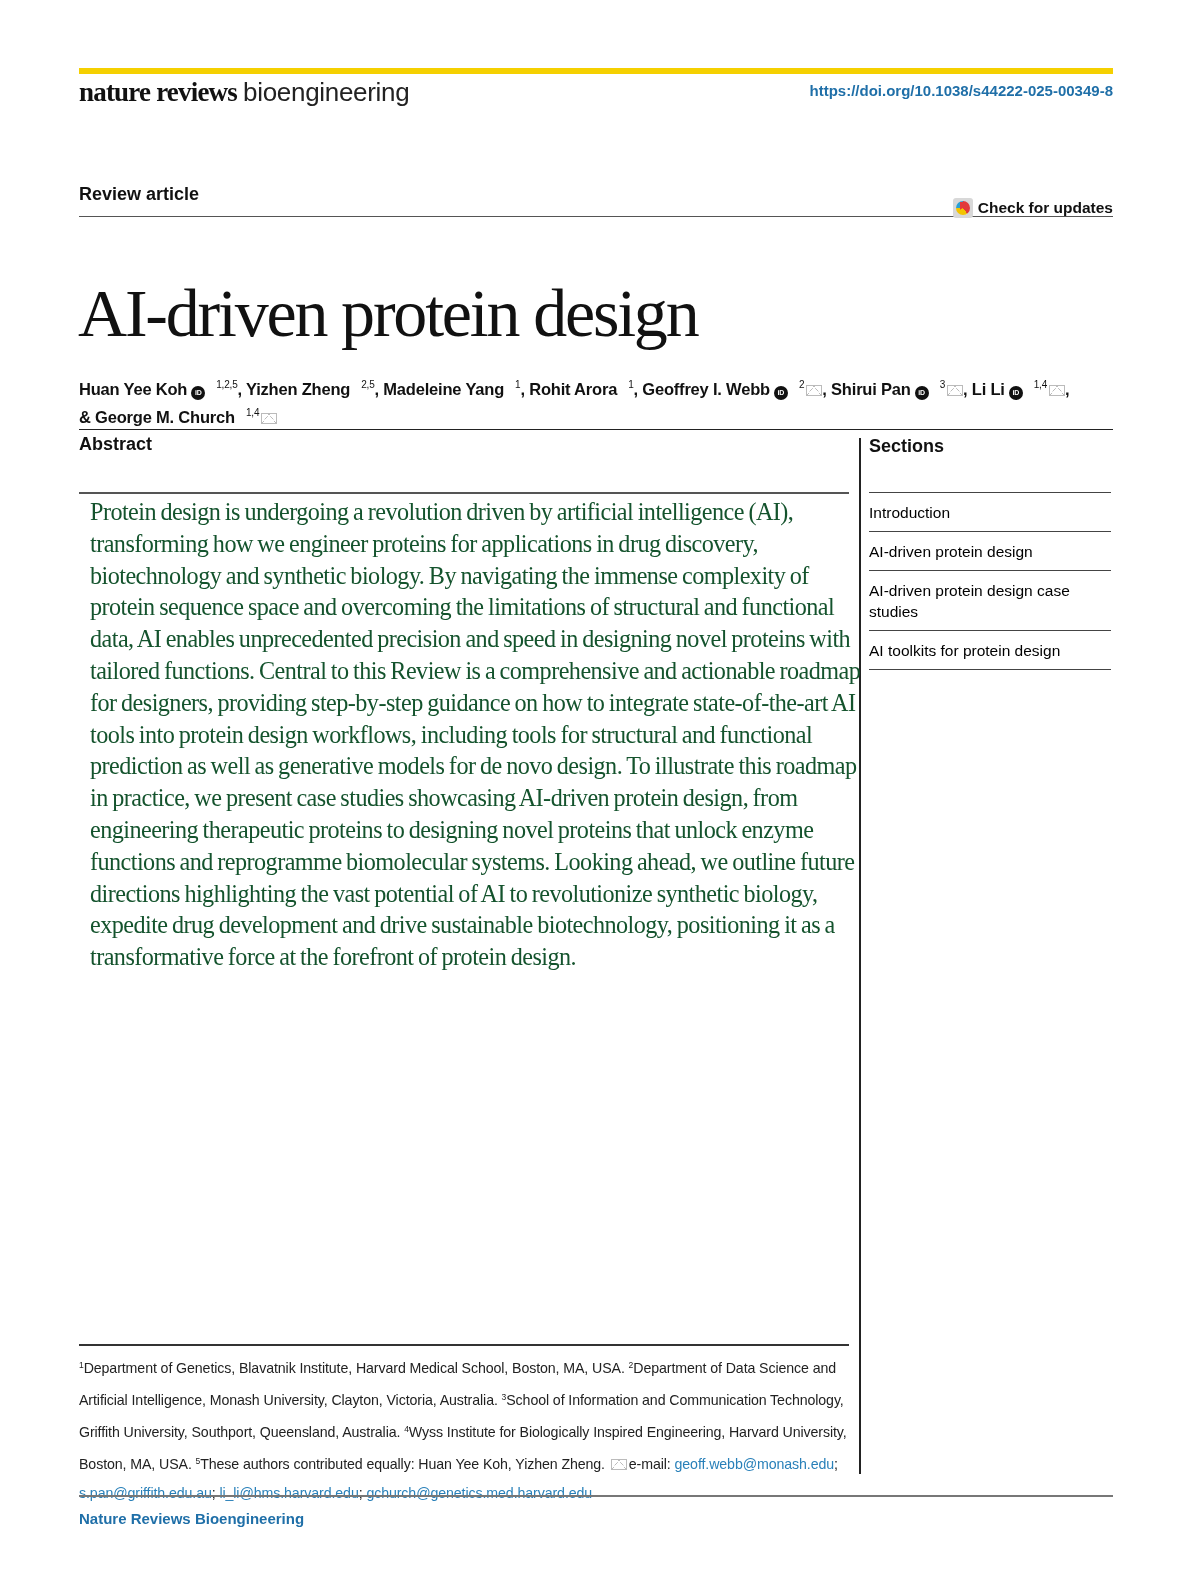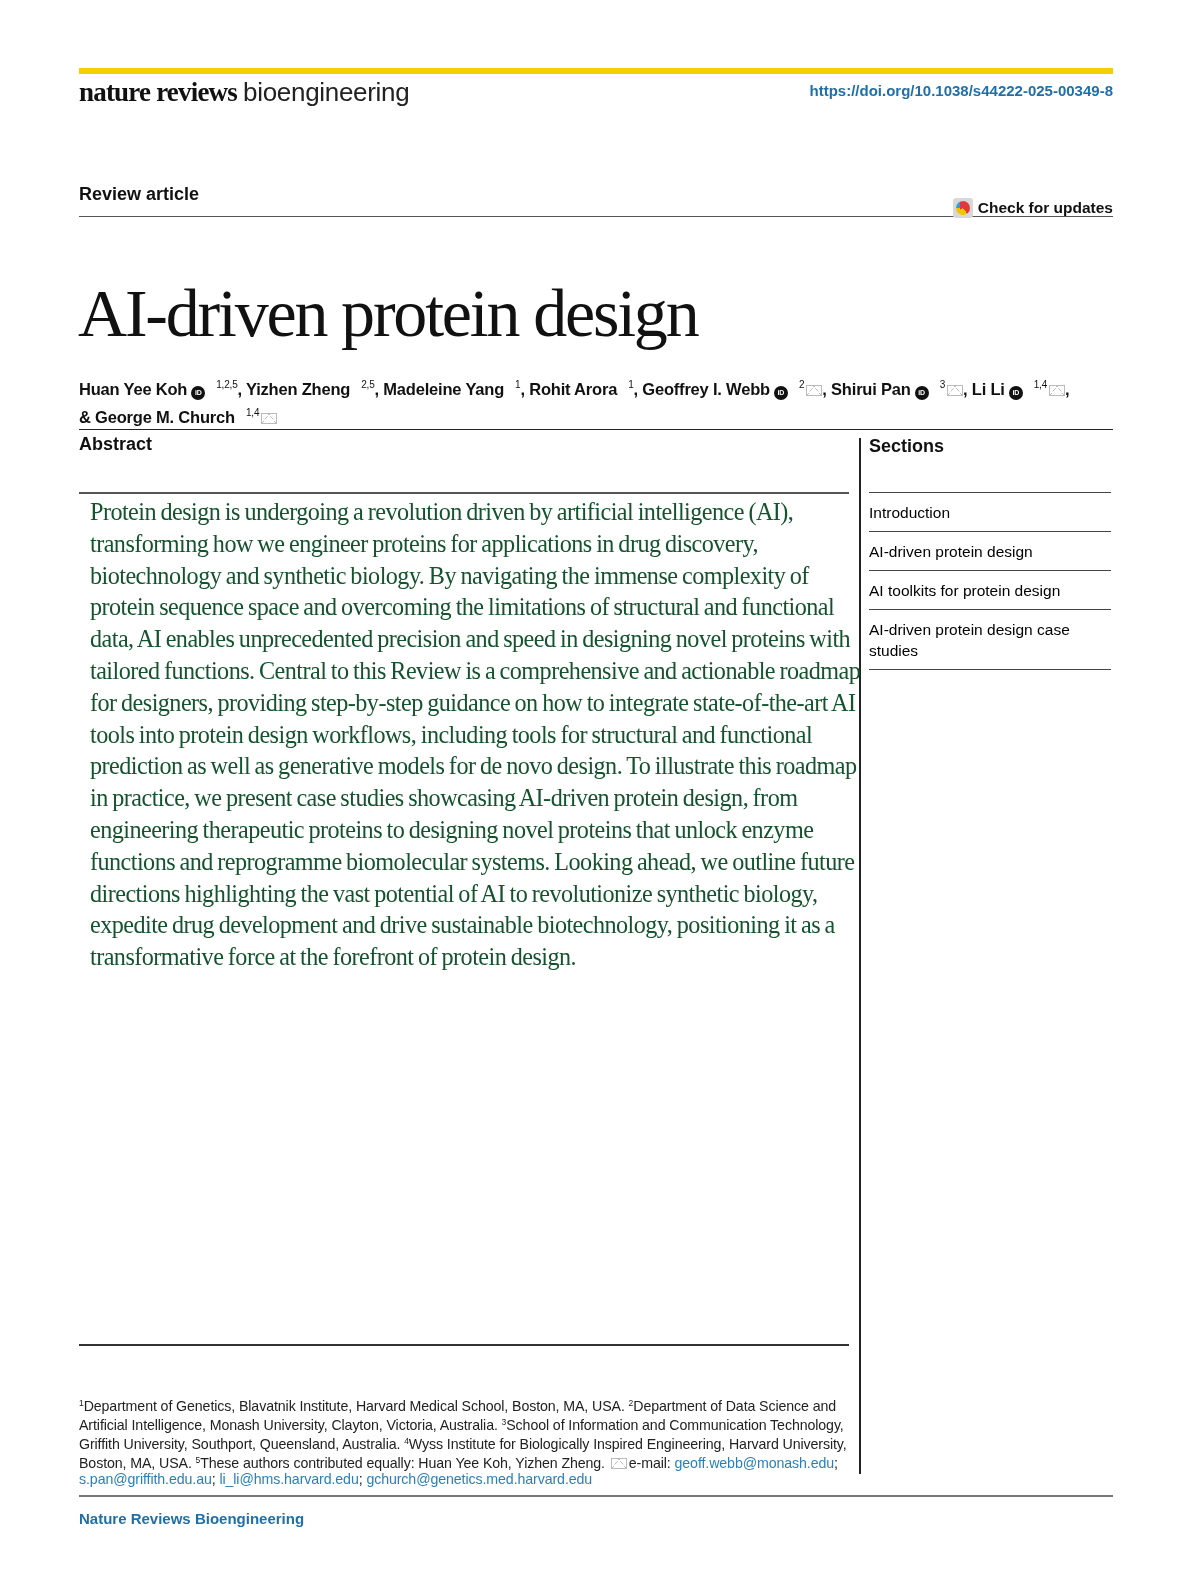--- a/index.html
+++ b/index.html
@@ -31,21 +31,21 @@
 
     .abstract-head { position: absolute; left: 79px; top: 434px; font-size: 18px; font-weight: bold; }
     .abstract-rule { position: absolute; left: 79px; top: 492px; width: 770px; height: 1.5px; background: #555; }
     .abstract-body { position: absolute; left: 90px; top: 496px; width: 775px; font-family: "Liberation Serif", serif; font-size: 24.2px; line-height: 31.8px; letter-spacing: -0.55px; word-spacing: -1px; color: #14532d; }
 
     .sections-head { position: absolute; left: 869px; top: 436px; font-size: 18px; font-weight: bold; }
     .sections-list { position: absolute; left: 869px; top: 492px; width: 242px; border-top: 1.5px solid #444; }
     .section-item { font-size: 15.5px; line-height: 21px; padding: 9px 0 8px 0; border-bottom: 1.5px solid #444; cursor: pointer; color: #000000; }
 
     .foot-rule { position: absolute; left: 79px; top: 1344px; width: 770px; height: 1.5px; background: #333; }
-    .affils { position: absolute; left: 79px; top: 1351px; width: 775px; font-size: 14.2px; line-height: 16px; color: #222; letter-spacing: -0.1px; margin-top: 44px; }
+    .affils { position: absolute; left: 79px; top: 1351px; width: 775px; font-size: 14.2px; line-height: 29px; color: #222; letter-spacing: -0.1px; }
     .affils sup { font-size: 8.5px; vertical-align: 5px; }
     .affils .email { color: #2980b9; text-decoration: none; cursor: pointer; }
     .affils .mail { margin-right: 2px; }
 
     .bottom-rule { position: absolute; left: 79px; top: 1495px; width: 1034px; height: 1.5px; background: #777; }
     .footer-journal { position: absolute; left: 79px; top: 1510px; font-size: 15px; font-weight: bold; color: #1f6fa8; text-decoration: none; }
   </style>
 </head>
 <body>
 
@@ -71,22 +71,22 @@
 <div class="col-divider"></div>
 
 <div class="abstract-head">Abstract</div>
 <div class="abstract-rule"></div>
 <div class="abstract-body">Protein design is undergoing a revolution driven by artificial intelligence (AI), transforming how we engineer proteins for applications in drug discovery, biotechnology and synthetic biology. By navigating the immense complexity of protein sequence space and overcoming the limitations of structural and functional data, AI enables unprecedented precision and speed in designing novel proteins with tailored functions. Central to this Review is a comprehensive and actionable roadmap for designers, providing step-by-step guidance on how to integrate state-of-the-art AI tools into protein design workflows, including tools for structural and functional prediction as well as generative models for de novo design. To illustrate this roadmap in practice, we present case studies showcasing AI-driven protein design, from engineering therapeutic proteins to designing novel proteins that unlock enzyme functions and reprogramme biomolecular systems. Looking ahead, we outline future directions highlighting the vast potential of AI to revolutionize synthetic biology, expedite drug development and drive sustainable biotechnology, positioning it as a transformative force at the forefront of protein design.</div>
 
 <div class="sections-head">Sections</div>
 <div class="sections-list">
   <div class="section-item">Introduction</div>
   <div class="section-item">AI-driven protein design</div>
+  <div class="section-item">AI-driven protein design case studies</div>
   <div class="section-item">AI toolkits for protein design</div>
-  <div class="section-item">AI-driven protein design case studies</div>
 </div>
 
 <div class="foot-rule"></div>
 <div class="affils">
   <span><sup>1</sup><span>Department of Genetics, Blavatnik Institute, Harvard Medical School, Boston, MA, USA. </span></span><span><sup>2</sup><span>Department of Data Science and Artificial Intelligence, Monash University, Clayton, Victoria, Australia. </span></span><span><sup>3</sup><span>School of Information and Communication Technology, Griffith University, Southport, Queensland, Australia. </span></span><span><sup>4</sup><span>Wyss Institute for Biologically Inspired Engineering, Harvard University, Boston, MA, USA. </span></span><span><sup>5</sup><span>These authors contributed equally: Huan Yee Koh, Yizhen Zheng. </span></span><span class="mail"></span><span>e-mail: </span><a class="email">geoff.webb@monash.edu</a><span>; </span><a class="email">s.pan@griffith.edu.au</a><span>; </span><a class="email">li_li@hms.harvard.edu</a><span>; </span><a class="email">gchurch@genetics.med.harvard.edu</a>
 </div>
 
 <div class="bottom-rule"></div>
 <a class="footer-journal">Nature Reviews Bioengineering</a>
 

